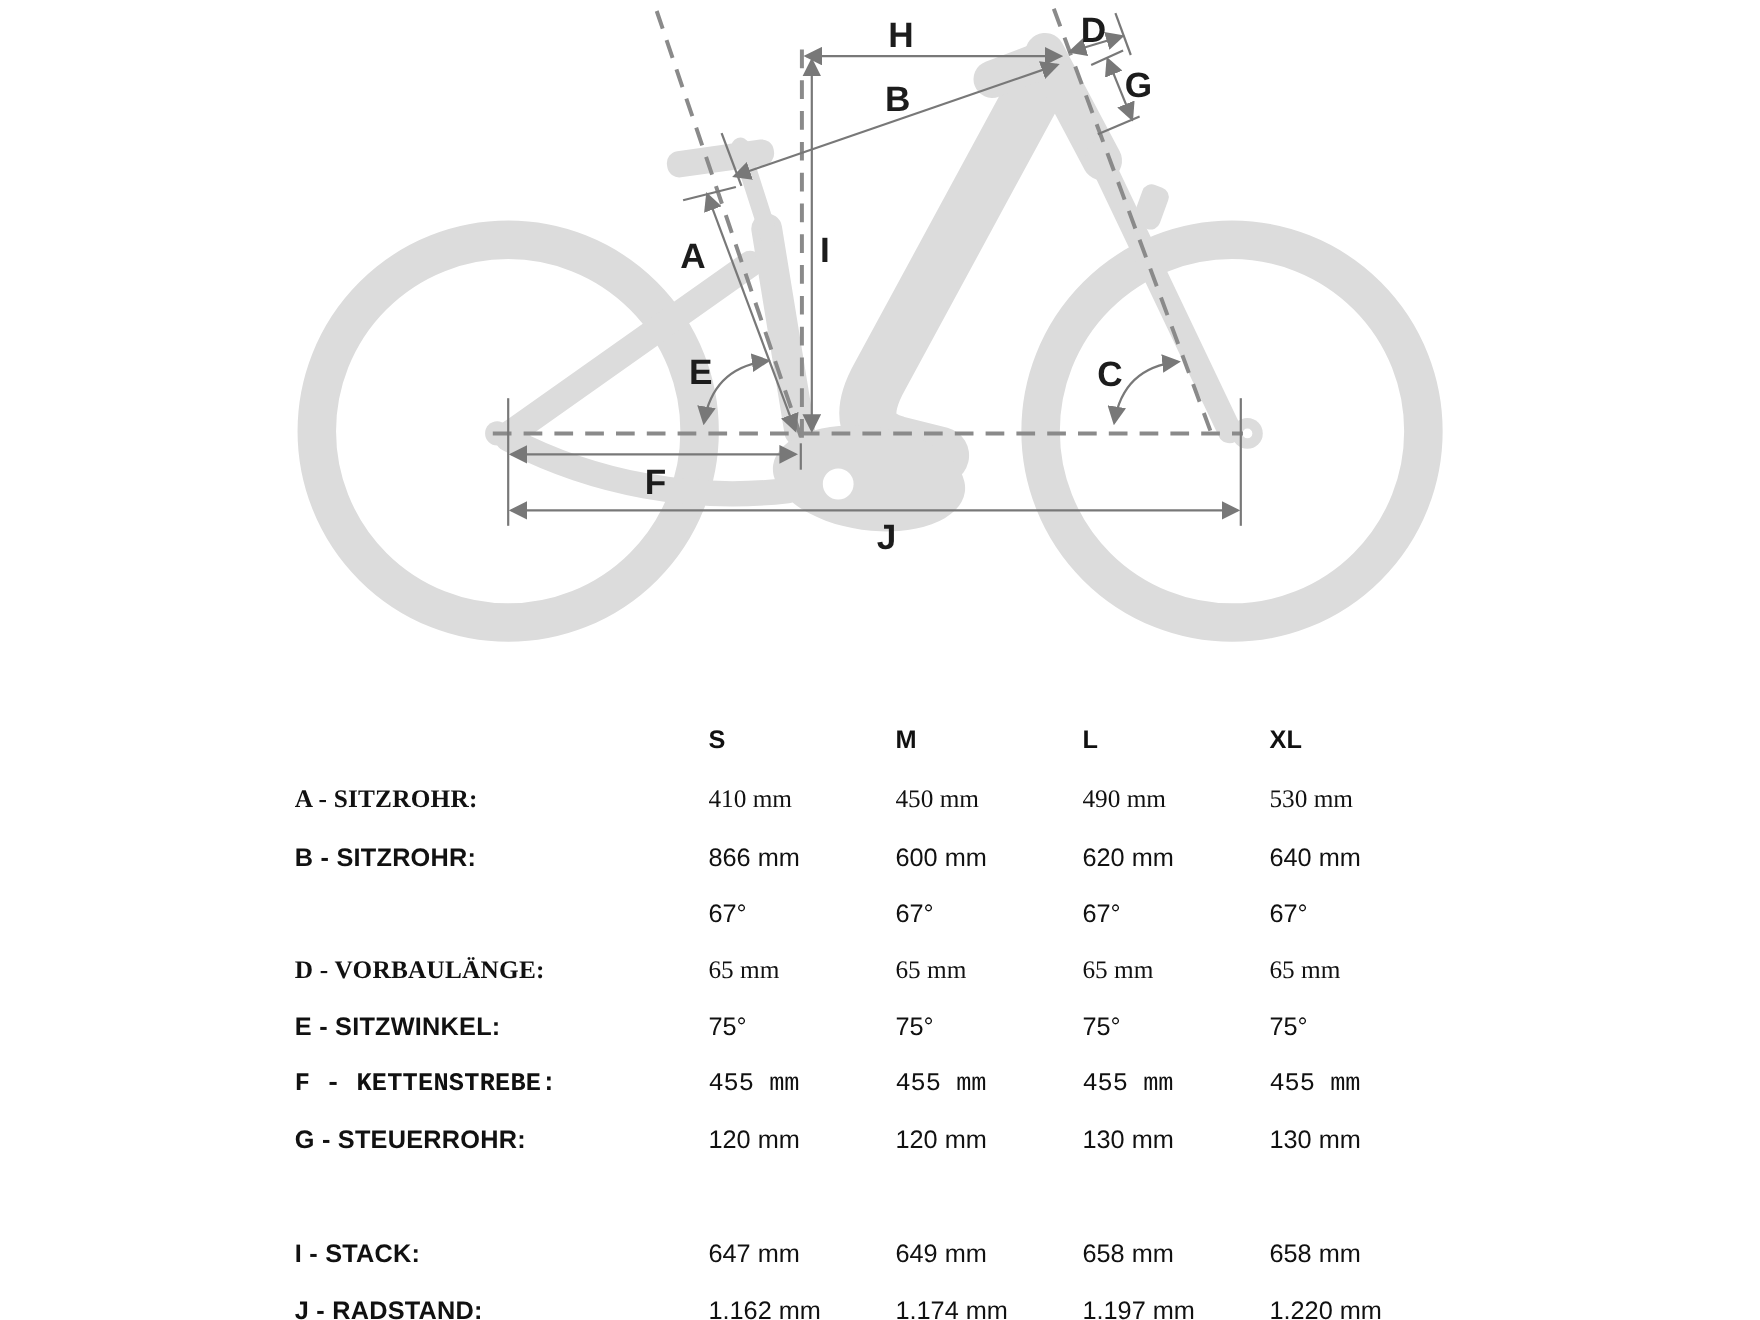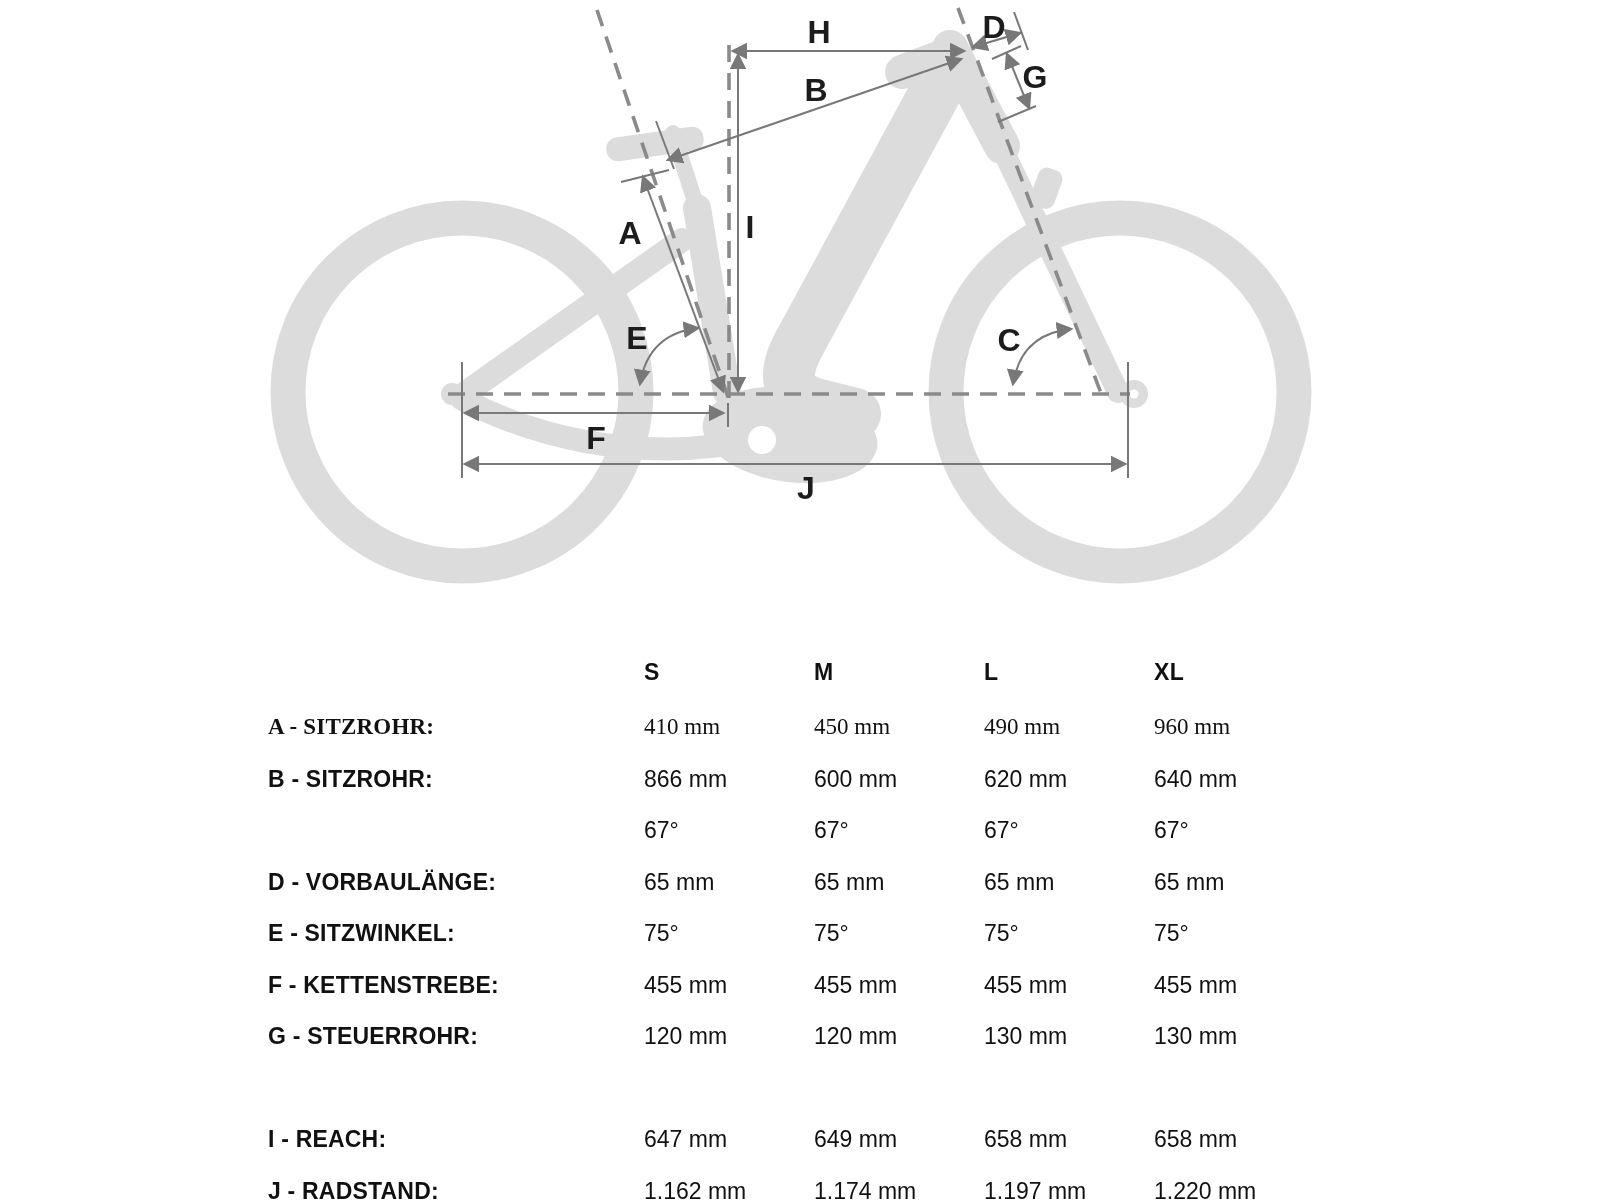--- a/index.html
+++ b/index.html
@@ -123,73 +123,73 @@
       <span class="tcell hdr c1">M</span>
       <span class="tcell hdr c2">L</span>
       <span class="tcell hdr c3">XL</span>
     </div>
 
     <div class="trow" style="top:713px;font-family:Liberation Serif, serif;">
       <span class="tcell lbl">A - SITZROHR:</span>
       <span class="tcell c0">410 mm</span>
       <span class="tcell c1">450 mm</span>
       <span class="tcell c2">490 mm</span>
-      <span class="tcell c3">960 mm</span>
+      <span class="tcell c3">530 mm</span>
     </div>
 
     <div class="trow" style="top:765px;">
       <span class="tcell lbl">B - SITZROHR:</span>
       <span class="tcell c0">866 mm</span>
       <span class="tcell c1">600 mm</span>
       <span class="tcell c2">620 mm</span>
       <span class="tcell c3">640 mm</span>
     </div>
 
     <div class="trow" style="top:816px;">
       <span class="tcell c0">67°</span>
       <span class="tcell c1">67°</span>
       <span class="tcell c2">67°</span>
       <span class="tcell c3">67°</span>
     </div>
 
-    <div class="trow" style="top:868px;">
+    <div class="trow" style="top:868px;font-family:Liberation Serif, serif;">
       <span class="tcell lbl">D - VORBAULÄNGE:</span>
       <span class="tcell c0">65 mm</span>
       <span class="tcell c1">65 mm</span>
       <span class="tcell c2">65 mm</span>
       <span class="tcell c3">65 mm</span>
     </div>
 
     <div class="trow" style="top:919px;">
       <span class="tcell lbl">E - SITZWINKEL:</span>
       <span class="tcell c0">75°</span>
       <span class="tcell c1">75°</span>
       <span class="tcell c2">75°</span>
       <span class="tcell c3">75°</span>
     </div>
 
-    <div class="trow" style="top:971px;">
+    <div class="trow" style="top:971px;font-family:Liberation Mono, monospace;">
       <span class="tcell lbl">F - KETTENSTREBE:</span>
       <span class="tcell c0">455 mm</span>
       <span class="tcell c1">455 mm</span>
       <span class="tcell c2">455 mm</span>
       <span class="tcell c3">455 mm</span>
     </div>
 
     <div class="trow" style="top:1022px;">
       <span class="tcell lbl">G - STEUERROHR:</span>
       <span class="tcell c0">120 mm</span>
       <span class="tcell c1">120 mm</span>
       <span class="tcell c2">130 mm</span>
       <span class="tcell c3">130 mm</span>
     </div>
 
 
     <div class="trow" style="top:1125px;">
-      <span class="tcell lbl">I - REACH:</span>
+      <span class="tcell lbl">I - STACK:</span>
       <span class="tcell c0">647 mm</span>
       <span class="tcell c1">649 mm</span>
       <span class="tcell c2">658 mm</span>
       <span class="tcell c3">658 mm</span>
     </div>
 
     <div class="trow" style="top:1177px;">
       <span class="tcell lbl">J - RADSTAND:</span>
       <span class="tcell c0">1.162 mm</span>
       <span class="tcell c1">1.174 mm</span>

